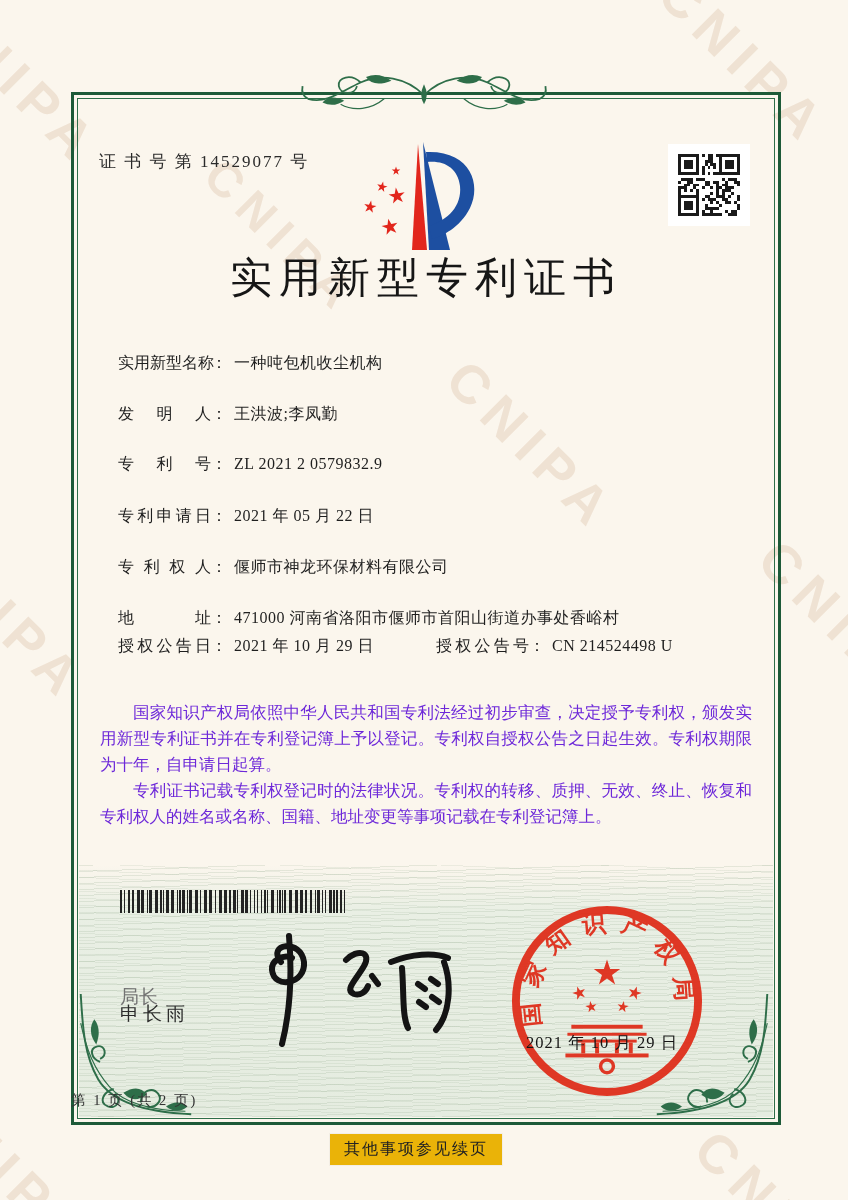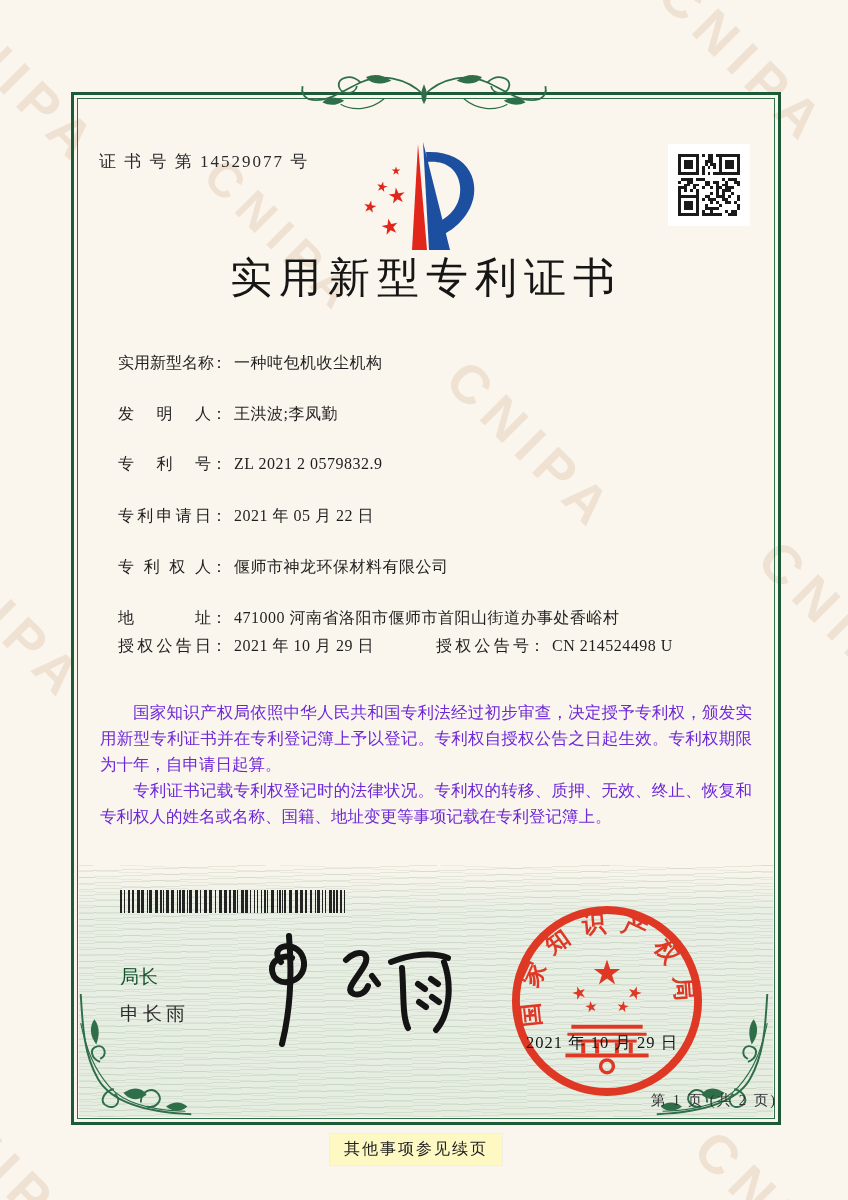--- a/index.html
+++ b/index.html
@@ -64,40 +64,40 @@
   .grp2{position:absolute;left:318px;top:0;white-space:nowrap;}
   
   .paras{
     position:absolute;left:100px;top:700px;width:652px;z-index:4;
     font-size:16.5px;line-height:26px;text-align:justify;color:#6d28d9;
   }
   .paras p{margin:0;text-indent:2em;}
   
   .barcode{position:absolute;left:120px;top:890px;width:225px;height:23px;z-index:4;}
   .officer-title{
-    position:absolute;left:120px;top:964px;z-index:4;
-    font-family:"Liberation Sans","DejaVu Sans",sans-serif;font-size:19px;color:#14532d;
+    position:absolute;left:120px;top:984px;z-index:4;
+    font-family:"Liberation Sans","DejaVu Sans",sans-serif;font-size:19px;color:#737373;
   }
   .officer-name{
     position:absolute;left:120px;top:1001px;z-index:4;
     font-family:"Liberation Sans","DejaVu Sans",sans-serif;font-size:19px;letter-spacing:4px;color:#2b2b2b;
   }
   .signature{position:absolute;left:226px;top:932px;width:230px;height:115px;z-index:4;}
   .seal{position:absolute;left:508px;top:902px;width:198px;height:198px;z-index:5;opacity:.93;}
   .seal-date{
     position:absolute;left:526px;top:1032px;z-index:6;
     font-size:16.5px;letter-spacing:1px;color:#151515;white-space:nowrap;
   }
   .page-info{
     position:absolute;left:71px;top:1091px;width:706px;z-index:4;
-    text-align:right;font-size:14.5px;letter-spacing:2px;color:#333;
+    text-align:left;font-size:14.5px;letter-spacing:2px;color:#333;
   }
   .cont-note{
     position:absolute;left:330px;top:1134px;z-index:4;
-    background:#fef9c3;padding:5px 14px;font-size:16px;letter-spacing:2px;color:#222;
+    background:#eab308;padding:5px 14px;font-size:16px;letter-spacing:2px;color:#222;
     box-shadow:0 0 0 1px rgba(0,0,0,0.03);
   }
 </style>
 </head>
 <body>
 
 <svg width="0" height="0" style="position:absolute" aria-hidden="true">
   <defs>
     <path id="star5" d="M0,-1 L0.2245,-0.309 L0.951,-0.309 L0.363,0.118 L0.588,0.809 L0,0.382 L-0.588,0.809 L-0.363,0.118 L-0.951,-0.309 L-0.2245,-0.309 Z"></path>
   </defs>

